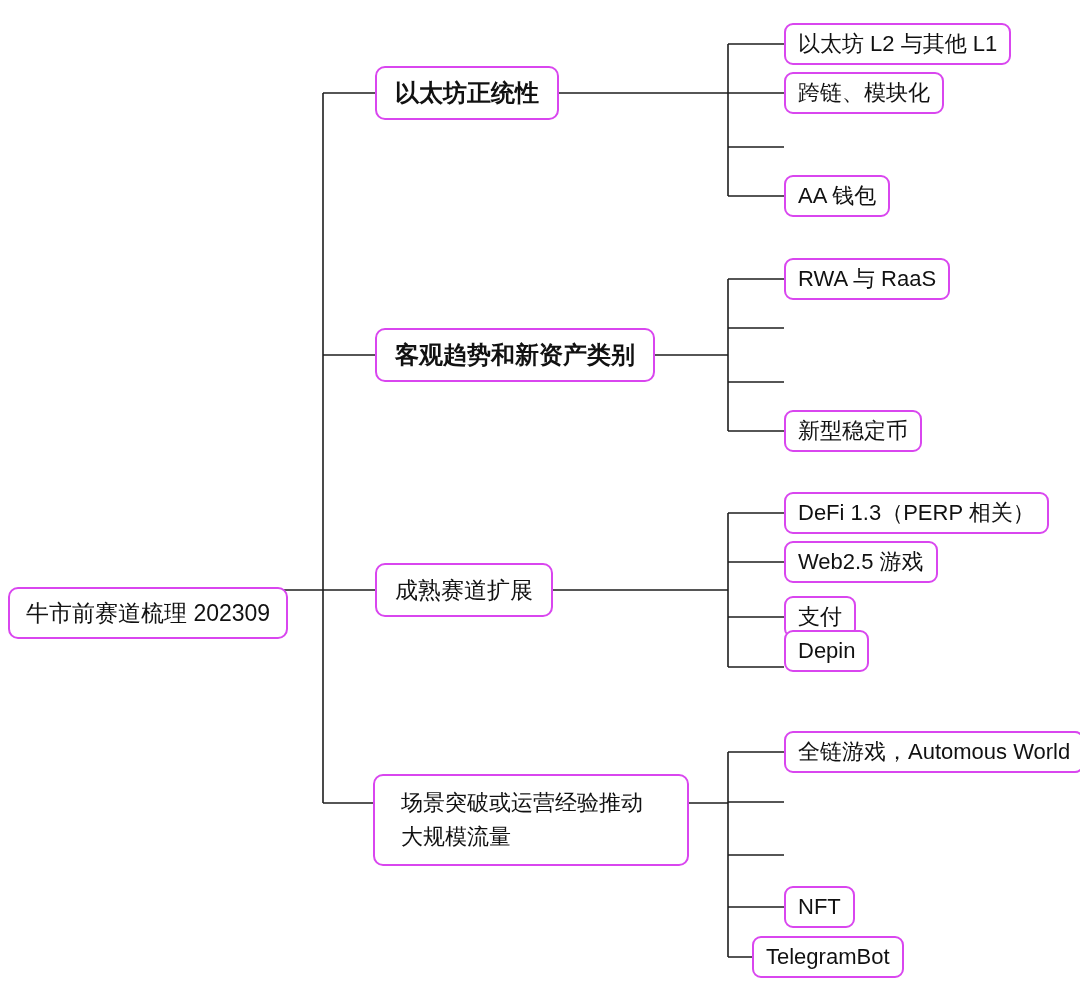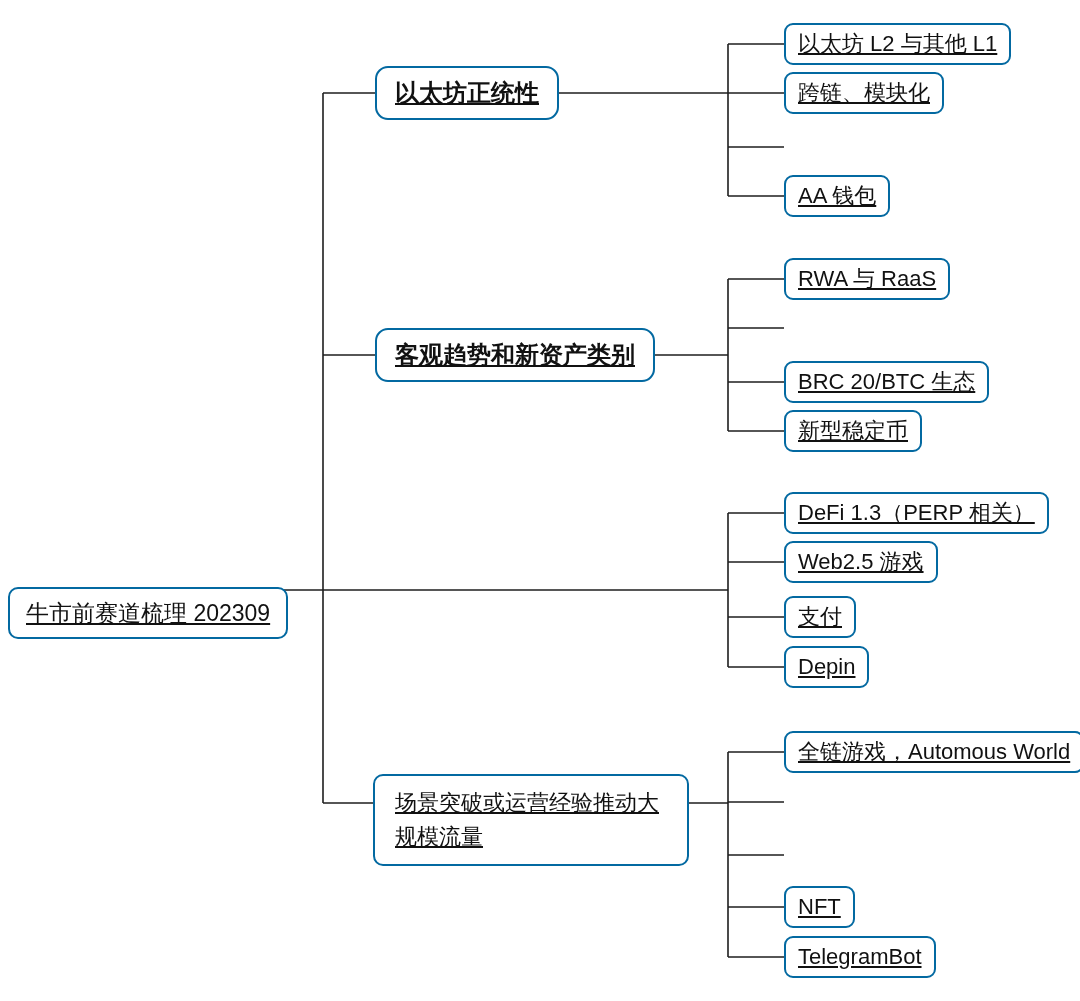--- a/index.html
+++ b/index.html
@@ -9,39 +9,38 @@
     width:1080px; height:1001px;
     background:#ffffff;
     overflow:hidden;
   }
   .connectors { position:absolute; left:0; top:0; z-index:1; }
   .node {
     position:absolute;
     z-index:2;
     transform:translateY(-50%);
     background:#ffffff;
-    border:2px solid #0369a1;
+    border:2px solid #d946ef;
     border-radius:10px;
     color:#111111;
     white-space:nowrap;
     display:inline-block;
     text-align:left;
-    text-decoration:underline;
   }
   .root   { font-size:23px; line-height:32px; padding:8px 16px;margin-top:23px; }
   .branch { font-size:23px; line-height:32px; padding:9px 18px; }
-  .branch.bold { font-weight:700; font-size:24px;border-radius:13px; }
+  .branch.bold { font-weight:700; font-size:24px; }
   .child  { font-size:22px; line-height:28px; padding:5px 12px; border-radius:9px; }
   .branch-wide {
     width:316px;
     box-sizing:border-box;
     white-space:normal;
     font-size:22px;
     line-height:34px;
-    padding:10px 20px;
+    padding:10px 26px;
   }
 </style>
 </head>
 <body>
 
 <div class="canvas">
 
   <svg class="connectors" width="1080" height="1001" viewBox="0 0 1080 1001">
     <path fill="none" stroke="#1f1f1f" stroke-width="1.6" d="
       M323 93 V803
@@ -62,26 +61,26 @@
 
   <div class="node root" style="left:8px; top:590px">牛市前赛道梳理 202309</div>
 
   <div class="node branch bold" style="left:375px; top:93px">以太坊正统性</div>
   <div class="node child" style="left:784px; top:44px">以太坊 L2 与其他 L1</div>
   <div class="node child" style="left:784px; top:93px">跨链、模块化</div>
   <div class="node branch bold" style="left:375px; top:355px">客观趋势和新资产类别</div>
 
   <div class="node child" style="left:784px; top:196px">AA 钱包</div>
   <div class="node child" style="left:784px; top:279px">RWA 与 RaaS</div>
-  <div class="node child" style="left:784px; top:382px">BRC 20/BTC 生态</div>
   <div class="node child" style="left:784px; top:431px">新型稳定币</div>
 
+  <div class="node branch" style="left:375px; top:590px">成熟赛道扩展</div>
   <div class="node child" style="left:784px; top:513px">DeFi 1.3（PERP 相关）</div>
   <div class="node child" style="left:784px; top:562px">Web2.5 游戏</div>
   <div class="node child" style="left:784px; top:617px">支付</div>
-  <div class="node child" style="left:784px; top:667px">Depin</div>
+  <div class="node child" style="left:784px; top:651px">Depin</div>
 
   <div class="node branch branch-wide" style="left:373px; top:820px">场景突破或运营经验推动大规模流量</div>
   <div class="node child" style="left:784px; top:752px">全链游戏，Automous World</div>
   <div class="node child" style="left:784px; top:907px">NFT</div>
-  <div class="node child" style="left:784px; top:957px">TelegramBot</div>
+  <div class="node child" style="left:752px; top:957px">TelegramBot</div>
 
 </div>
 
 </body></html>

